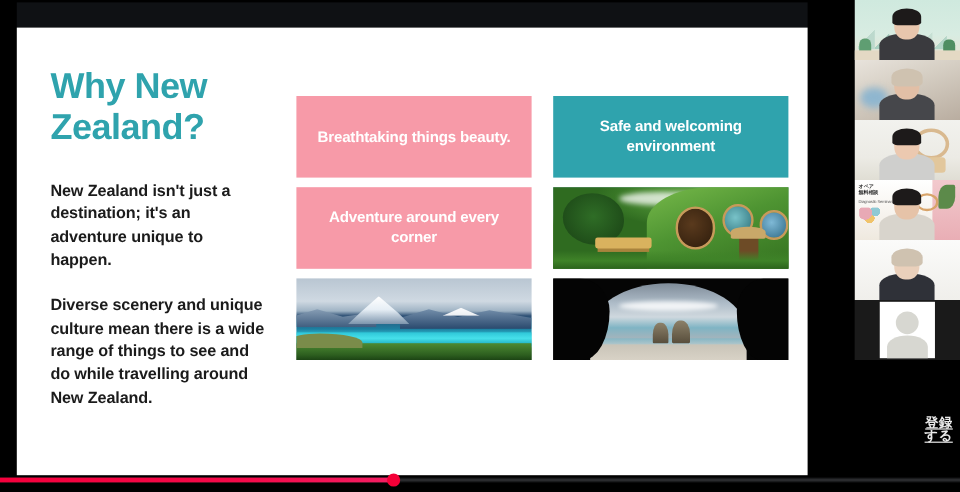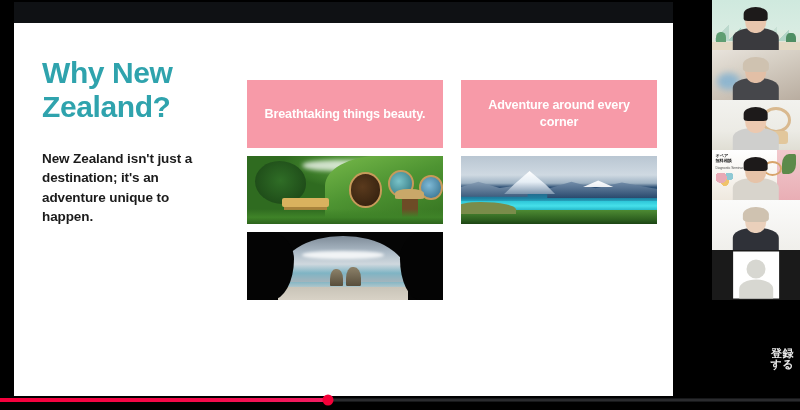--- a/index.html
+++ b/index.html
@@ -465,20 +465,21 @@
     position: absolute;
     right: 6px;
     top: 348px;
     width: 44px;
     color: #e9e9e9;
     font-size: 11px;
     line-height: 1.04;
     font-weight: 700;
     text-align: right;
     letter-spacing: 0.5px;
+    text-decoration: underline;
   }
 
   
   .scrubber {
     position: absolute;
     left: 0; top: 398px;
     width: 800px; height: 4px;
     background: #17181a;
   }
   .scrub-track {
@@ -508,26 +509,28 @@
   <div class="stage">
 
     <div class="stage-topbar"></div>
 
     <div class="slide">
       <div class="slide-inner">
 
         <div class="left-col">
           <div class="slide-title" style="color: rgb(47, 163, 173);">Why New Zealand?</div>
           <div class="slide-para">New Zealand isn't just a destination; it's an adventure unique to happen.</div>
+          <div class="slide-para">Diverse scenery and unique culture mean there is a wide range of things to see and do while travelling around New Zealand.</div>
         </div>
 
         <div class="tile-grid">
 
           <div class="tile pink" style="background: rgb(247, 154, 168);">Breathtaking things beauty.</div>
 
+          <div class="tile teal" style="background: rgb(47, 163, 173);">Safe and welcoming environment</div>
 
 
 
           <div class="tile pink" style="background: rgb(247, 154, 168);">Adventure around every corner</div>
 
           <div class="tile photo photo-hobbiton">
             <div class="hob-sky-cloud"></div>
             <div class="hob-hill"></div>
             <div class="hob-tree"></div>
             <div class="hob-door d1"></div>

